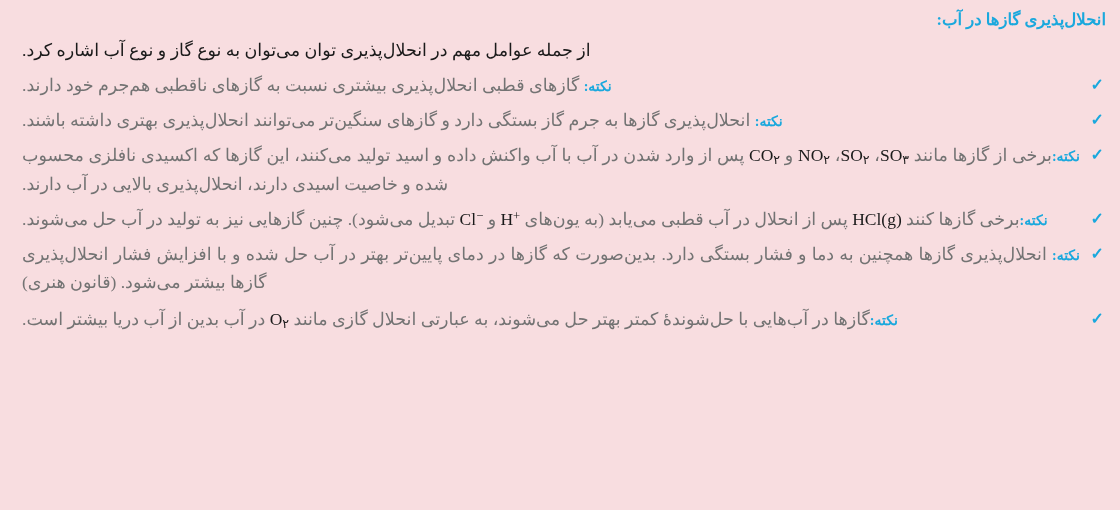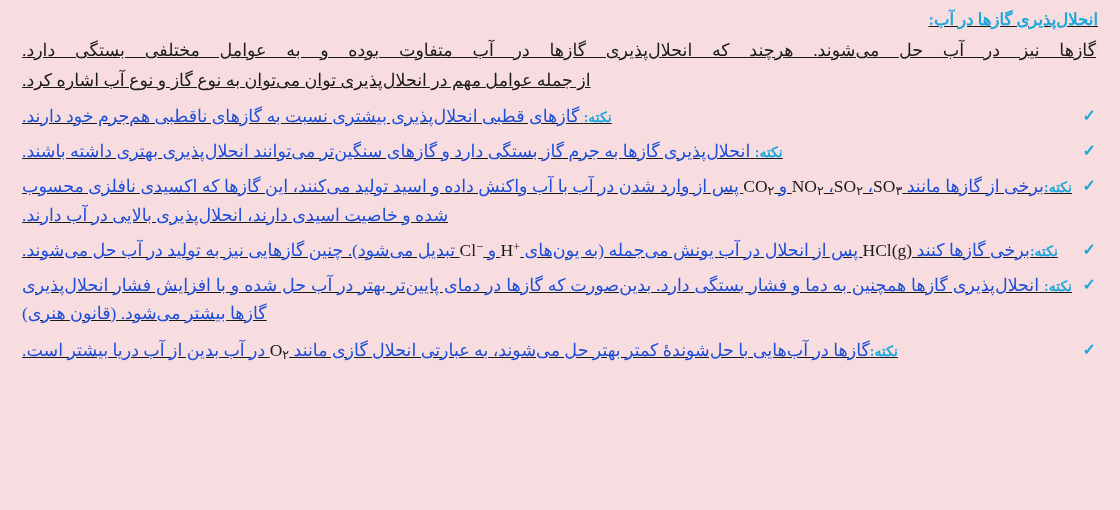--- a/index.html
+++ b/index.html
@@ -11,23 +11,22 @@
     height: 510px;
     background: #f8dde0;
     font-family: "Liberation Serif", "DejaVu Serif", serif;
     color: #1a1a1a;
     overflow: hidden;
   }
   .page {
     box-sizing: border-box;
     width: 1120px;
     height: 510px;
-    padding: 10px 22px 6px 22px;
+    padding: 10px 14px 6px 22px;
     direction: rtl;
-    text-decoration: underline;
   }
   .doc-title {
     color: #1aa8dd;
     font-size: 16.5px;
     font-weight: bold;
     text-align: right;
     margin: 0 0 6px 0;
     letter-spacing: 0;
   }
   .para {
@@ -59,21 +58,21 @@
     color: #1aa8dd;
     font-size: 16px;
     font-weight: bold;
   }
   .note .lbl {
     color: #1aa8dd;
     font-weight: bold;
     font-size: 14px;
   }
   .note .txt {
-    color: #1d4ed8;
+    color: #737373;
   }
   .f {
     font-family: "Liberation Serif", "DejaVu Serif", serif;
     direction: ltr;
     unicode-bidi: embed;
     display: inline-block;
     font-style: normal;
   }
   .f sub {
     font-size: 0.72em;
@@ -87,21 +86,20 @@
     margin-top: 9px;
   }
 </style>
 </head>
 <body>
 
 <div class="page">
 
   <div class="doc-title">انحلال‌پذیری گازها در آب:</div>
 
-  <p class="para first">گازها نیز در آب حل می‌شوند. هرچند که انحلال‌پذیری گازها در آب متفاوت بوده و به عوامل مختلفی بستگی دارد.</p>
   <p class="para">از جمله عوامل مهم در انحلال‌پذیری توان می‌توان به نوع گاز و نوع آب اشاره کرد.</p>
 
   <div class="note">
     <span class="tick">✓</span>
     <span class="lbl">نکته:</span>
     <span class="txt">گازهای قطبی انحلال‌پذیری بیشتری نسبت به گازهای ناقطبی هم‌جرم خود دارند.</span>
   </div>
 
   <div class="note">
     <span class="tick">✓</span>
@@ -109,21 +107,21 @@
     <span class="txt">انحلال‌پذیری گازها به جرم گاز بستگی دارد و گازهای سنگین‌تر می‌توانند انحلال‌پذیری بهتری داشته باشند.</span>
   </div>
 
   <div class="note">
     <span class="tick">✓</span>
     <span class="lbl">نکته:</span><span class="txt">برخی از گازها مانند </span><span class="f">SO<sub>٣</sub></span><span class="txt">، </span><span class="f">SO<sub>٢</sub></span><span class="txt">، </span><span class="f">NO<sub>٢</sub></span><span class="txt"> و </span><span class="f">CO<sub>٢</sub></span><span class="txt"> پس از وارد شدن در آب با آب واکنش داده و اسید تولید می‌کنند، این گازها که اکسیدی نافلزی محسوب شده و خاصیت اسیدی دارند، انحلال‌پذیری بالایی در آب دارند.</span>
   </div>
 
   <div class="note">
     <span class="tick">✓</span>
-    <span class="lbl">نکته:</span><span class="txt">برخی گازها کنند </span><span class="f">HCl(g)</span><span class="txt"> پس از انحلال در آب یونش می‌جمله (به یون‌های </span><span class="f">H<sup>+</sup></span><span class="txt"> و </span><span class="f">Cl<sup>−</sup></span><span class="txt"> تبدیل می‌شود). چنین گازهایی نیز به تولید در آب حل می‌شوند.</span>
+    <span class="lbl">نکته:</span><span class="txt">برخی گازها کنند </span><span class="f">HCl(g)</span><span class="txt"> پس از انحلال در آب قطبی می‌یابد (به یون‌های </span><span class="f">H<sup>+</sup></span><span class="txt"> و </span><span class="f">Cl<sup>−</sup></span><span class="txt"> تبدیل می‌شود). چنین گازهایی نیز به تولید در آب حل می‌شوند.</span>
   </div>
 
   <div class="note">
     <span class="tick">✓</span>
     <span class="lbl">نکته:</span>
     <span class="txt">انحلال‌پذیری گازها همچنین به دما و فشار بستگی دارد. بدین‌صورت که گازها در دمای پایین‌تر بهتر در آب حل شده و با افزایش فشار انحلال‌پذیری گازها بیشتر می‌شود. (قانون هنری)</span>
   </div>
 
   <div class="note note-last">
     <span class="tick">✓</span>

